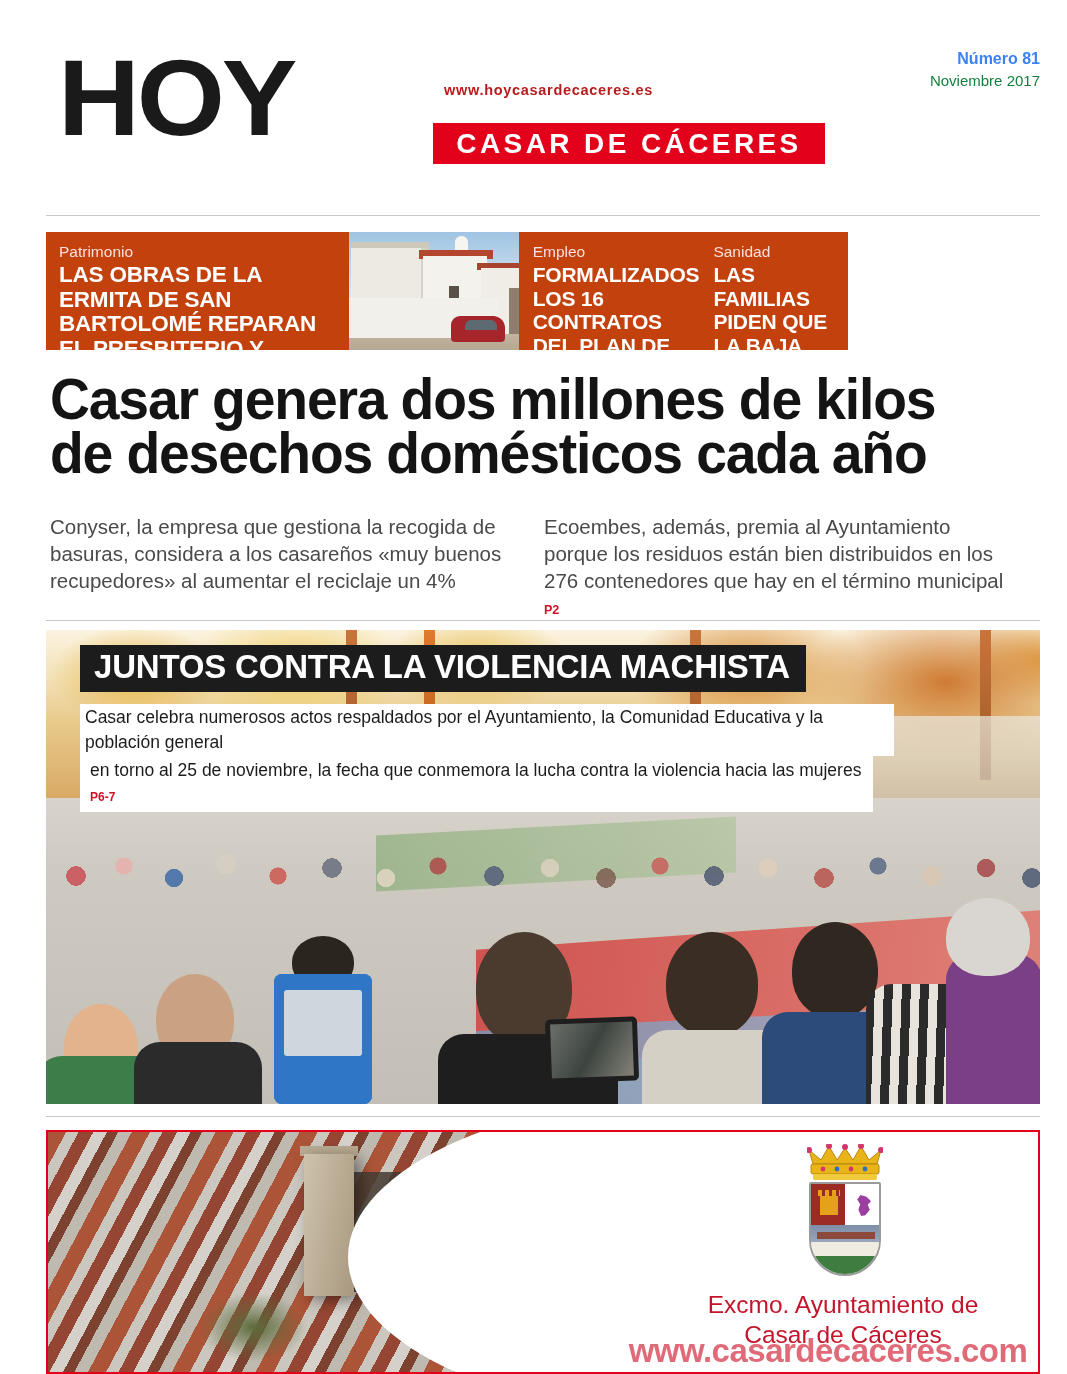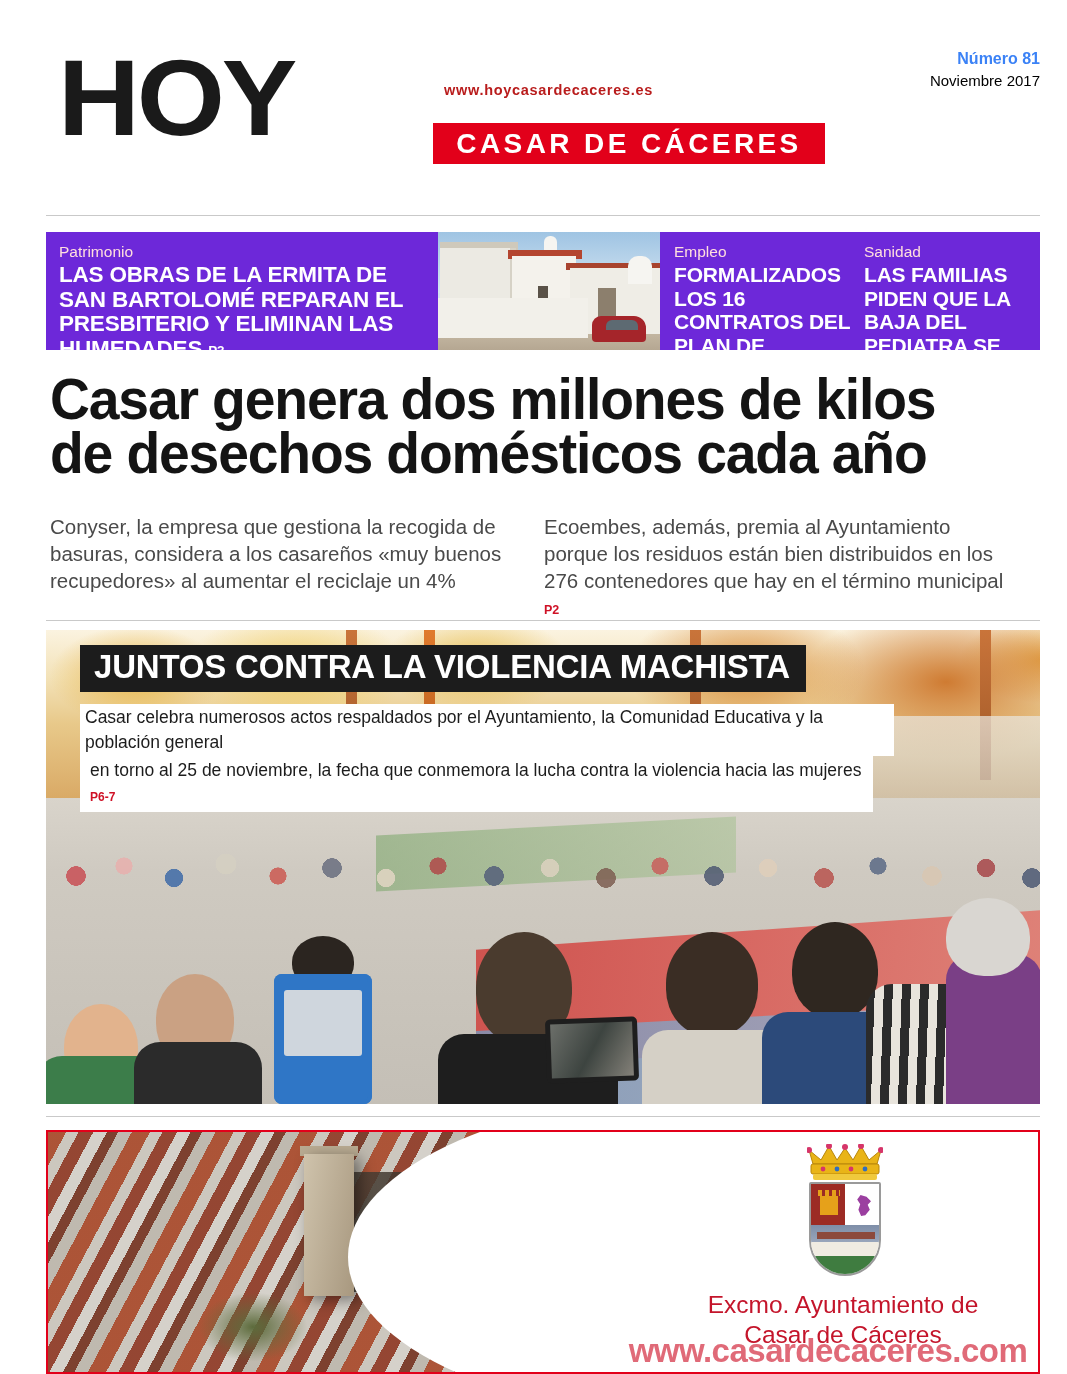--- a/index.html
+++ b/index.html
@@ -69,37 +69,37 @@
     text-align: right;
   }
   .issue-number {
     font-size: 16px;
     font-weight: bold;
     color: #3b82f6;
     line-height: 22px;
   }
   .issue-date {
     font-size: 15px;
-    color: #000000;
+    color: #15803d;
     line-height: 22px;
   }
 
   .rule {
     position: absolute;
     background: #c9c9c9;
     height: 1px;
   }
 
   
   .teaser-strip {
     position: absolute;
     left: 46px; top: 232px;
-    width: 994px;
+    width: 802px;
     height: 118px;
-    background: #6d28d9;
+    background: #c2410c;
     display: flex;
   }
 
   .teaser-main {
     width: 392px;
     padding: 10px 0 0 13px;
   }
   .teaser-kicker {
     font-size: 15.5px;
     color: #ffdede;

